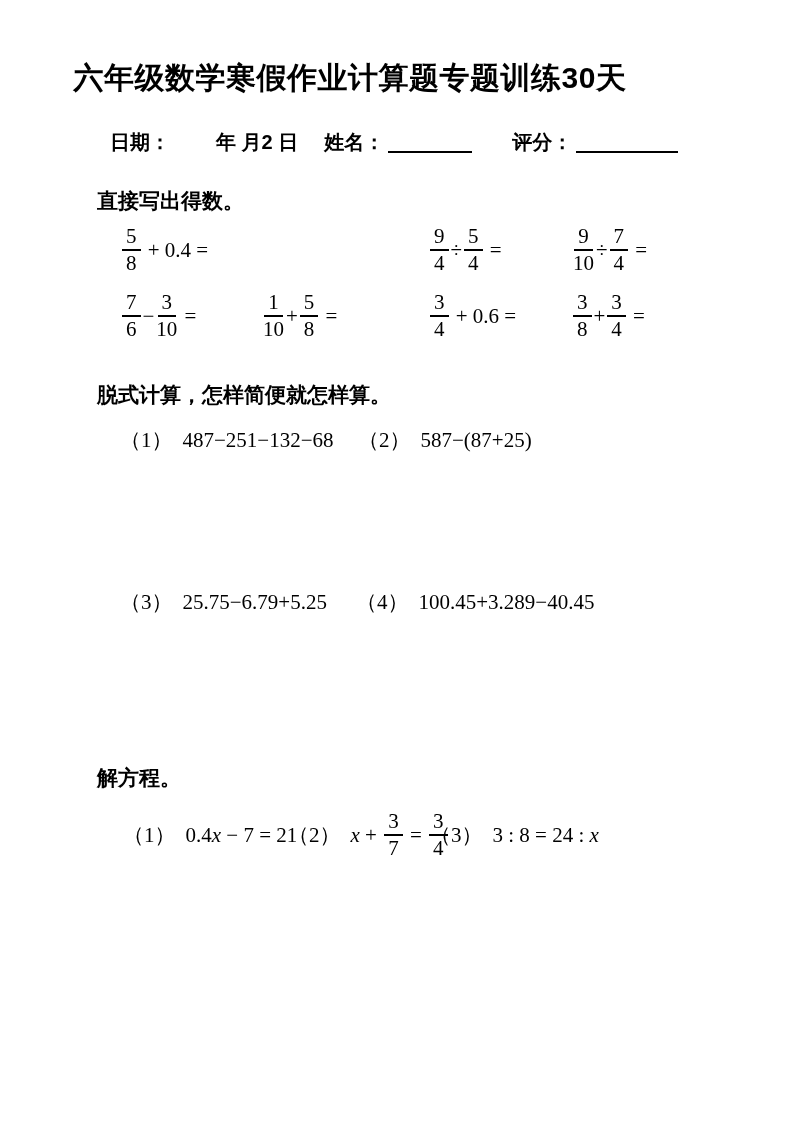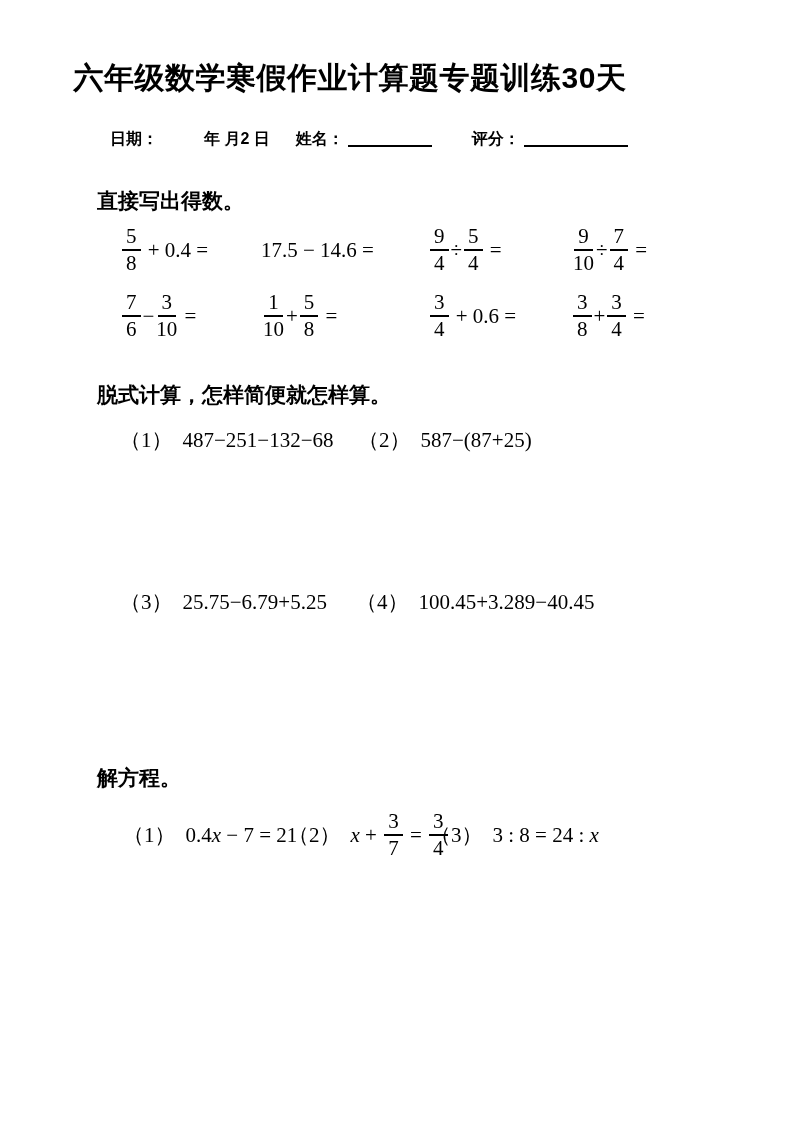--- a/index.html
+++ b/index.html
@@ -11,21 +11,21 @@
   }
   .title {
     position:absolute; top:58px; left:0; width:100%;
     text-align:center; text-indent:22px;
     font-family:"Liberation Sans", sans-serif; font-weight:bold; font-size:30px;
     letter-spacing:0.5px;
   }
   .header-row {
     position:absolute; top:129px; left:110px;
     display:flex; align-items:flex-end;
-    font-family:"Liberation Sans", sans-serif; font-weight:bold; font-size:16px;
+    font-family:"Liberation Sans", sans-serif; font-weight:bold; font-size:20px;
     white-space:pre;
   }
   .date-value  { margin-left:46px; }
   .name-label  { margin-left:26px;text-align:right; }
   .score-label { margin-left:40px; }
   .fill-line {
     display:inline-block; border-bottom:2px solid #000;
     align-self:flex-end; margin:0 0 3px 4px;
   }
   .name-line  { width:84px;  }
@@ -76,21 +76,20 @@
     <span class="name-label">姓名：</span>
     <span class="fill-line name-line"></span>
     <span class="score-label">评分：</span>
     <span class="fill-line score-line"></span>
   </div>
 
   <div class="sec-heading h-direct">直接写出得数。</div>
 
   <div class="row r-d1">
     <div class="cell" style="left:120px"><span class="frac"><span class="num">5</span><span class="den">8</span></span><span> + 0.4 =</span></div>
-    <div class="cell" style="left:261px"><span>17.5 − 14.6 =</span></div>
     <div class="cell" style="left:428px"><span class="frac"><span class="num">9</span><span class="den">4</span></span><span>÷</span><span class="frac"><span class="num">5</span><span class="den">4</span></span><span> =</span></div>
     <div class="cell" style="left:571px"><span class="frac"><span class="num">9</span><span class="den">10</span></span><span>÷</span><span class="frac"><span class="num">7</span><span class="den">4</span></span><span> =</span></div>
   </div>
 
   <div class="row r-d2">
     <div class="cell" style="left:120px"><span class="frac"><span class="num">7</span><span class="den">6</span></span><span>−</span><span class="frac"><span class="num">3</span><span class="den">10</span></span><span> =</span></div>
     <div class="cell" style="left:261px"><span class="frac"><span class="num">1</span><span class="den">10</span></span><span>+</span><span class="frac"><span class="num">5</span><span class="den">8</span></span><span> =</span></div>
     <div class="cell" style="left:428px"><span class="frac"><span class="num">3</span><span class="den">4</span></span><span> + 0.6 =</span></div>
     <div class="cell" style="left:571px"><span class="frac"><span class="num">3</span><span class="den">8</span></span><span>+</span><span class="frac"><span class="num">3</span><span class="den">4</span></span><span> =</span></div>
   </div>

